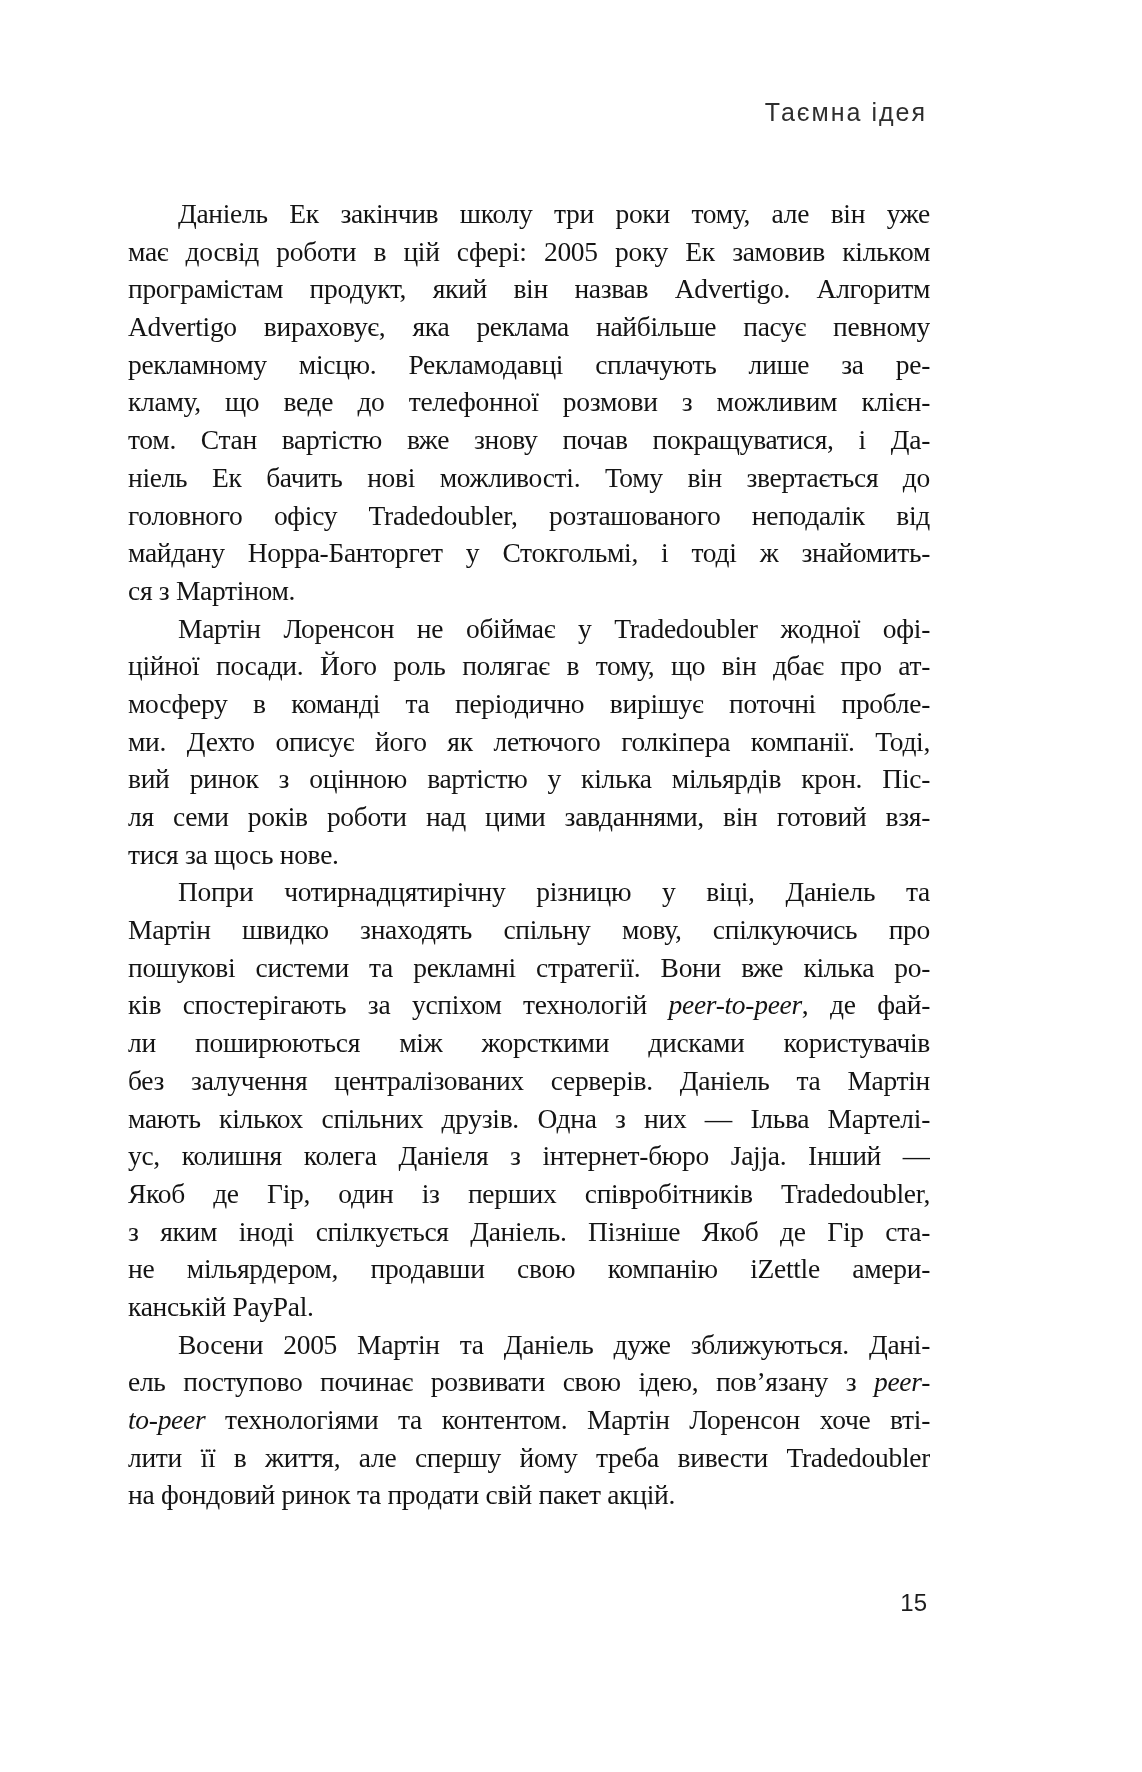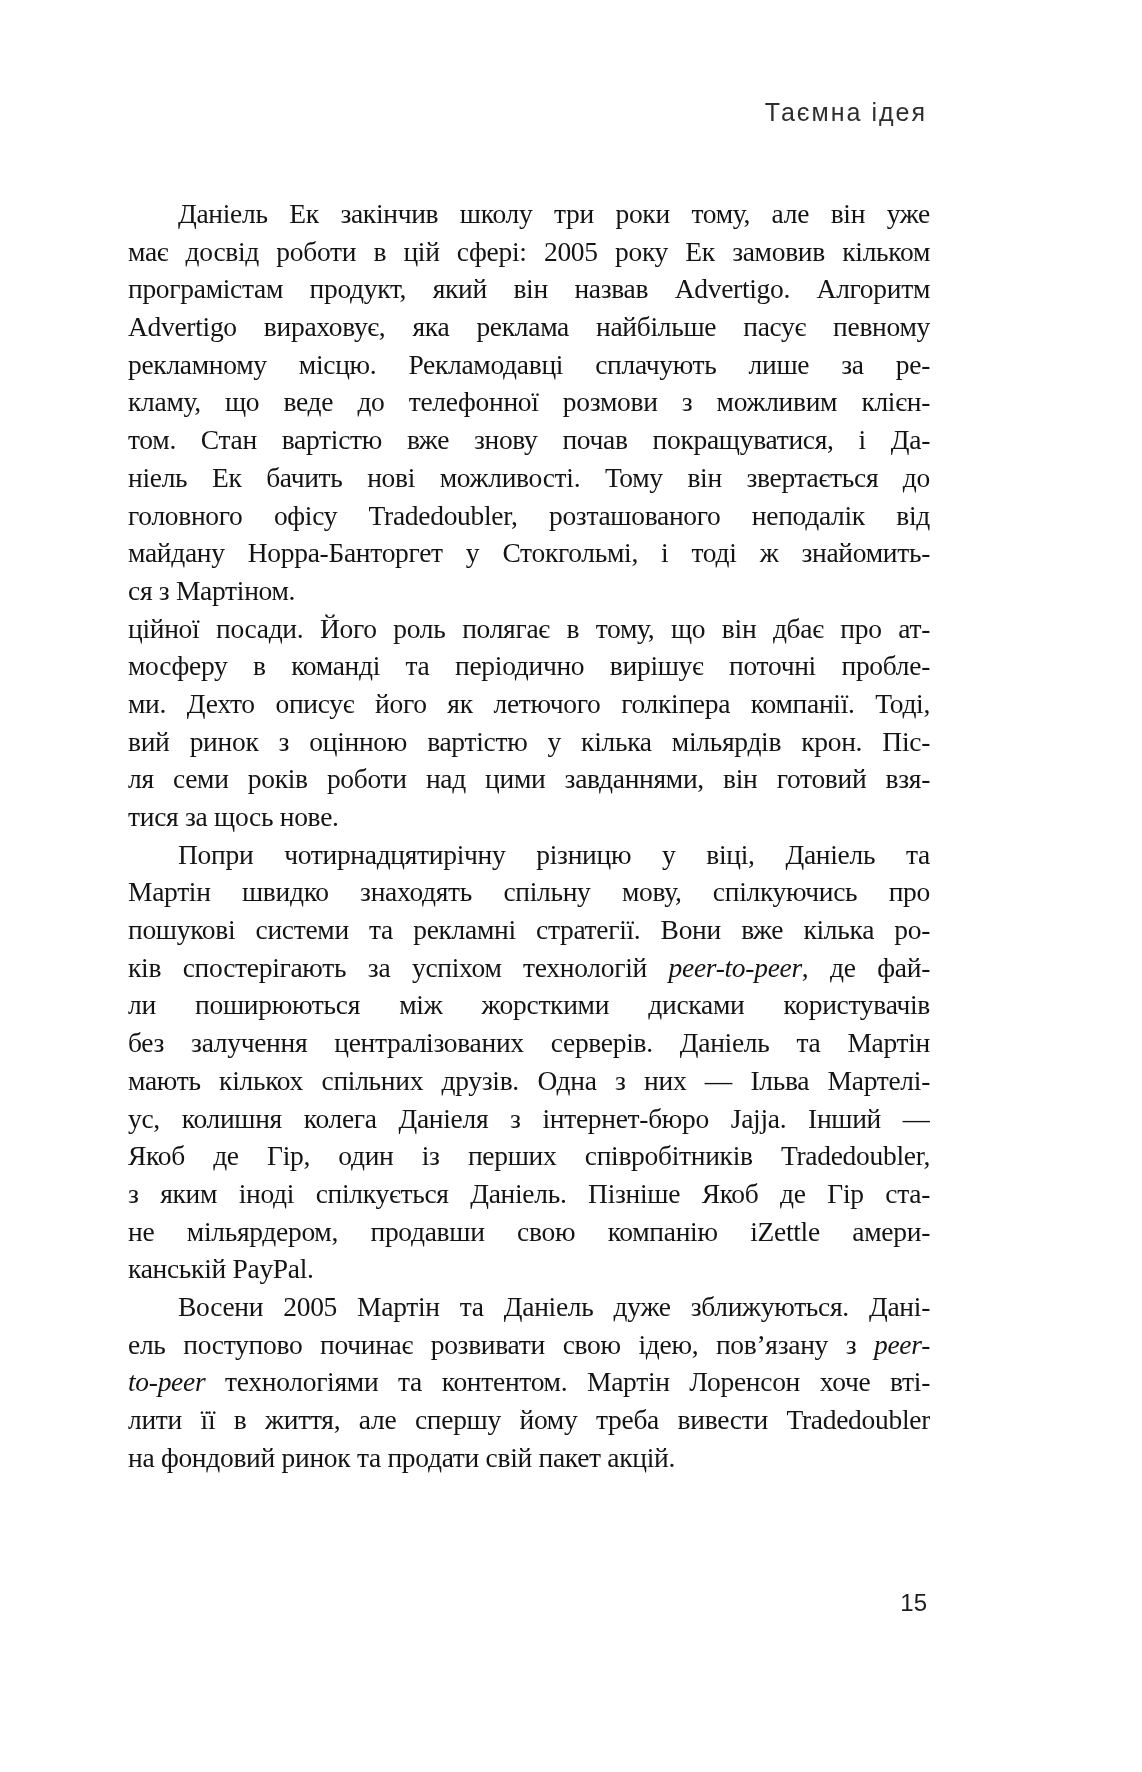--- a/index.html
+++ b/index.html
@@ -78,20 +78,21 @@
       <div class="line">має досвід роботи в цій сфері: 2005 року Ек замовив кільком</div>
       <div class="line">програмістам продукт, який він назвав Advertigo. Алгоритм</div>
       <div class="line">Advertigo вираховує, яка реклама найбільше пасує певному</div>
       <div class="line">рекламному місцю. Рекламодавці сплачують лише за ре-</div>
       <div class="line">кламу, що веде до телефонної розмови з можливим клієн-</div>
       <div class="line">том. Стан вартістю вже знову почав покращуватися, і Да-</div>
       <div class="line">ніель Ек бачить нові можливості. Тому він звертається до</div>
       <div class="line">головного офісу Tradedoubler, розташованого неподалік від</div>
       <div class="line">майдану Норра-Банторгет у Стокгольмі, і тоді ж знайомить-</div>
       <div class="line last">ся з Мартіном.</div>
+      <div class="line first">Мартін Лоренсон не обіймає у Tradedoubler жодної офі-</div>
       <div class="line">ційної посади. Його роль полягає в тому, що він дбає про ат-</div>
       <div class="line">мосферу в команді та періодично вирішує поточні пробле-</div>
       <div class="line">ми. Дехто описує його як летючого голкіпера компанії. Тоді,</div>
       <div class="line">вий ринок з оцінною вартістю у кілька мільярдів крон. Піс-</div>
       <div class="line">ля семи років роботи над цими завданнями, він готовий взя-</div>
       <div class="line last">тися за щось нове.</div>
       <div class="line first">Попри чотирнадцятирічну різницю у віці, Даніель та</div>
       <div class="line">Мартін швидко знаходять спільну мову, спілкуючись про</div>
       <div class="line">пошукові системи та рекламні стратегії. Вони вже кілька ро-</div>
       <div class="line">ків спостерігають за успіхом технологій <em>peer-to-peer</em>, де фай-</div>

